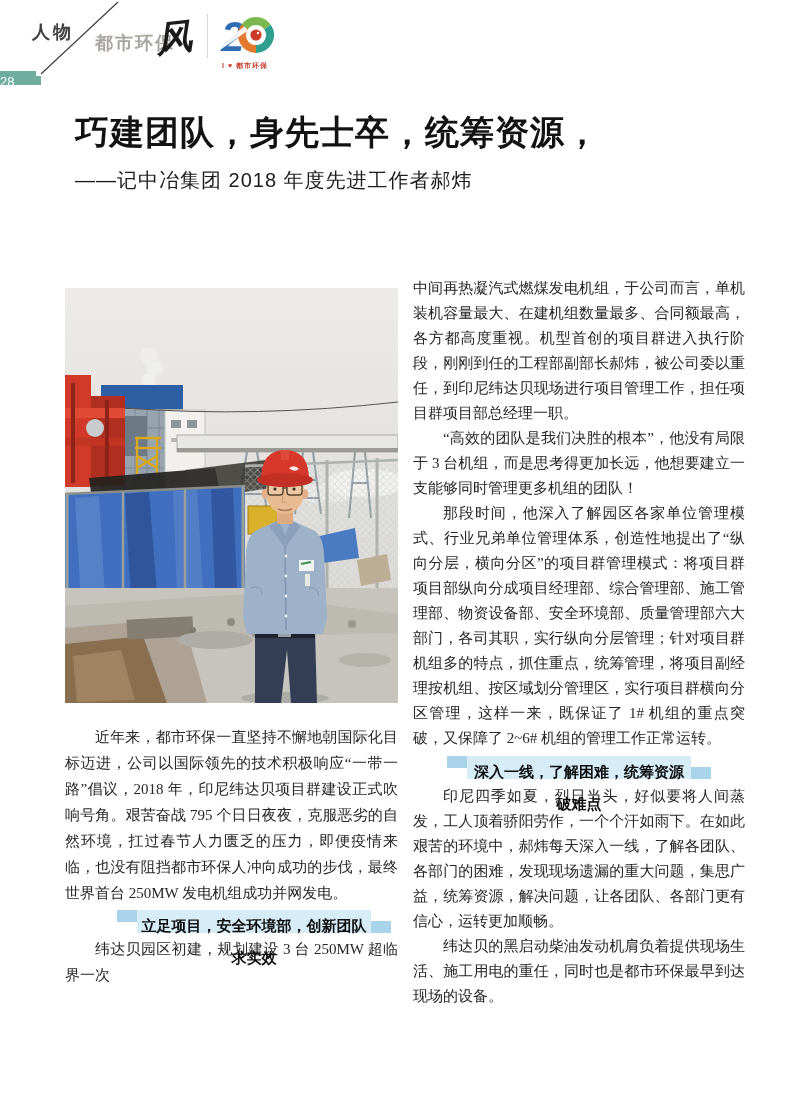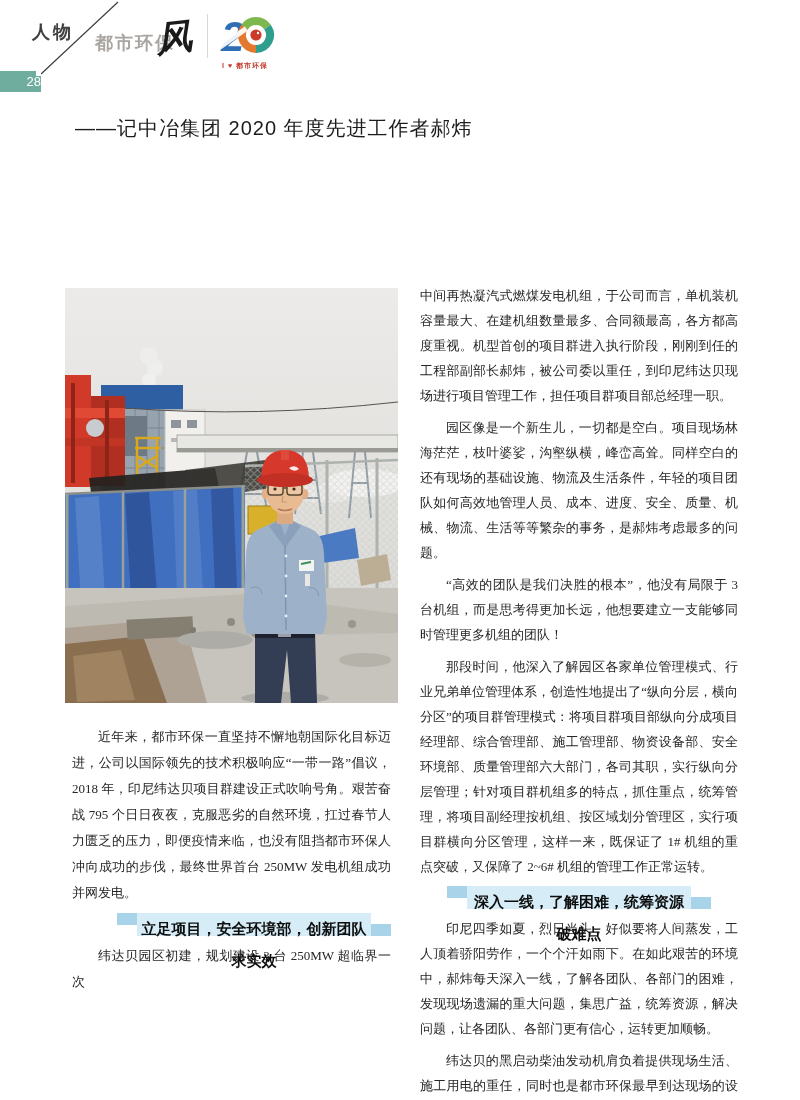--- a/index.html
+++ b/index.html
@@ -11,22 +11,22 @@
     color:#2b2b2b;
   }
   
   .section-label{
     position:absolute; left:32px; top:20px;
     font-family:Liberation Mono, monospace;
     font-weight:bold; font-size:18px; letter-spacing:3px; color:#404040;
   }
   .header-diagonal{ position:absolute; left:0; top:0; width:140px; height:100px; }
   .page-num-box{
-    position:absolute; left:0; top:71px; width:41px; height:21px;
-    background:#6FAE9E; color:#fff; text-align:right; line-height:21px;
+    position:absolute; left:0; top:71px; width:41px; height:14px;
+    background:#6FAE9E; color:#fff; text-align:left; line-height:21px;
     font-family:"Liberation Sans","DejaVu Sans",sans-serif; font-size:13px;
   }
   .page-num-box .notch{
     position:absolute; right:0; top:0; width:5px; height:5px; background:#fff;
   }
   .brand{
     position:absolute; left:95px; top:31px;
     font-family:Liberation Mono, monospace;
     font-size:18px; letter-spacing:2px; color:#a9a5a0; font-weight:bold;
   }
@@ -51,21 +51,21 @@
     font-weight:900; font-size:34px; line-height:52px; color:#121212;
     letter-spacing:1px;
   }
   .subtitle{
     font-family:"Liberation Sans","DejaVu Sans",sans-serif;
     font-size:20px; color:#1c1c1c; margin-top:9px; letter-spacing:1px;
   }
   
   .col-left{ position:absolute; left:65px; top:288px; width:333px; }
   .col-right{ position:absolute; left:413px; top:276px; width:332px; }
-  .body-text p{ margin:7px; font-size:13px; text-align:justify; color:#262626; }
+  .body-text p{ margin:0; font-size:15px; text-align:justify; color:#262626; }
   .col-left  .body-text p{ line-height:26px; }
   .col-right p{ line-height:25px; }
   .indent{ text-indent:2em; }
   .photo-frame{ width:333px; height:415px; margin-bottom:21px; line-height:0; }
   
   .sec-heading{ position:relative; height:23px; margin:4px 0 3px 0; }
   .sec-heading .accent-l{ position:absolute; left:0; top:0; width:34px; height:12px; background:#A9D3E8; }
   .sec-heading .accent-r{ position:absolute; right:0; bottom:0; width:34px; height:12px; background:#A9D3E8; }
   .sec-heading .band{
     position:absolute; left:20px; right:20px; top:0; bottom:0; background:#D6ECF6;
@@ -100,21 +100,22 @@
     <path d="M 30.5 14 A 14 14 0 0 1 53.5 14" stroke="#7DB84E" stroke-width="8" fill="none"></path>
     <path d="M 53.5 14 A 14 14 0 0 1 42 36" stroke="#2F9E8F" stroke-width="8" fill="none"></path>
     <path d="M 42 36 A 14 14 0 0 1 30.5 14" stroke="#E2792F" stroke-width="8" fill="none"></path>
     <circle cx="42" cy="22" r="5.6" fill="#CC3B2A"></circle>
     <circle cx="44" cy="20" r="1.2" fill="#ffffff"></circle>
     <rect x="1" y="23" width="34" height="5" fill="#ffffff" opacity="0.92" transform="rotate(-35 18 25)"></rect>
   </svg>
   <div class="logo20-tagline">I ♥ 都市环保</div>
 
   <div class="title-block">
-    <div class="subtitle">——记中冶集团 2020 年度先进工作者郝炜</div>
+    <div class="title-line">巧建团队，身先士卒，统筹资源，</div>
+    <div class="subtitle">——记中冶集团 2018 年度先进工作者郝炜</div>
   </div>
 
   <div class="col-left">
 
     <div class="photo-frame">
       <svg width="333" height="415" viewBox="0 0 333 415">
         <defs>
           <linearGradient id="sky" x1="0" y1="0" x2="0" y2="1">
             <stop offset="0" stop-color="#ecebe9"></stop>
               <stop offset="1" stop-color="#d7d6d2"></stop>
@@ -299,21 +300,20 @@
         <span class="accent-l"></span>
         <span class="accent-r"></span>
         <span class="band">立足项目，安全环境部，创新团队求实效</span>
       </div>
       <p class="indent">纬达贝园区初建，规划建设 3 台 250MW 超临界一次</p>
     </div>
   </div>
 
   <div class="col-right body-text">
     <p>中间再热凝汽式燃煤发电机组，于公司而言，单机装机容量最大、在建机组数量最多、合同额最高，各方都高度重视。机型首创的项目群进入执行阶段，刚刚到任的工程部副部长郝炜，被公司委以重任，到印尼纬达贝现场进行项目管理工作，担任项目群项目部总经理一职。</p>
-    <p class="indent">园区像是一个新生儿，一切都是空白。项目现场林海茫茫，枝叶婆娑，沟壑纵横，峰峦高耸。同样空白的还有现场的基础设施、物流及生活条件，年轻的项目团队如何高效地管理人员、成本、进度、安全、质量、机械、物流、生活等等繁杂的事务，是郝炜考虑最多的问题。</p>
     <p class="indent">“高效的团队是我们决胜的根本”，他没有局限于 3 台机组，而是思考得更加长远，他想要建立一支能够同时管理更多机组的团队！</p>
     <p class="indent">那段时间，他深入了解园区各家单位管理模式、行业兄弟单位管理体系，创造性地提出了“纵向分层，横向分区”的项目群管理模式：将项目群项目部纵向分成项目经理部、综合管理部、施工管理部、物资设备部、安全环境部、质量管理部六大部门，各司其职，实行纵向分层管理；针对项目群机组多的特点，抓住重点，统筹管理，将项目副经理按机组、按区域划分管理区，实行项目群横向分区管理，这样一来，既保证了 1# 机组的重点突破，又保障了 2~6# 机组的管理工作正常运转。</p>
     <div class="sec-heading centered">
       <span class="accent-l"></span>
       <span class="accent-r"></span>
       <span class="band">深入一线，了解困难，统筹资源破难点</span>
     </div>
     <p class="indent">印尼四季如夏，烈日当头，好似要将人间蒸发，工人顶着骄阳劳作，一个个汗如雨下。在如此艰苦的环境中，郝炜每天深入一线，了解各团队、各部门的困难，发现现场遗漏的重大问题，集思广益，统筹资源，解决问题，让各团队、各部门更有信心，运转更加顺畅。</p>
     <p class="indent">纬达贝的黑启动柴油发动机肩负着提供现场生活、施工用电的重任，同时也是都市环保最早到达现场的设备。</p>
   </div>

